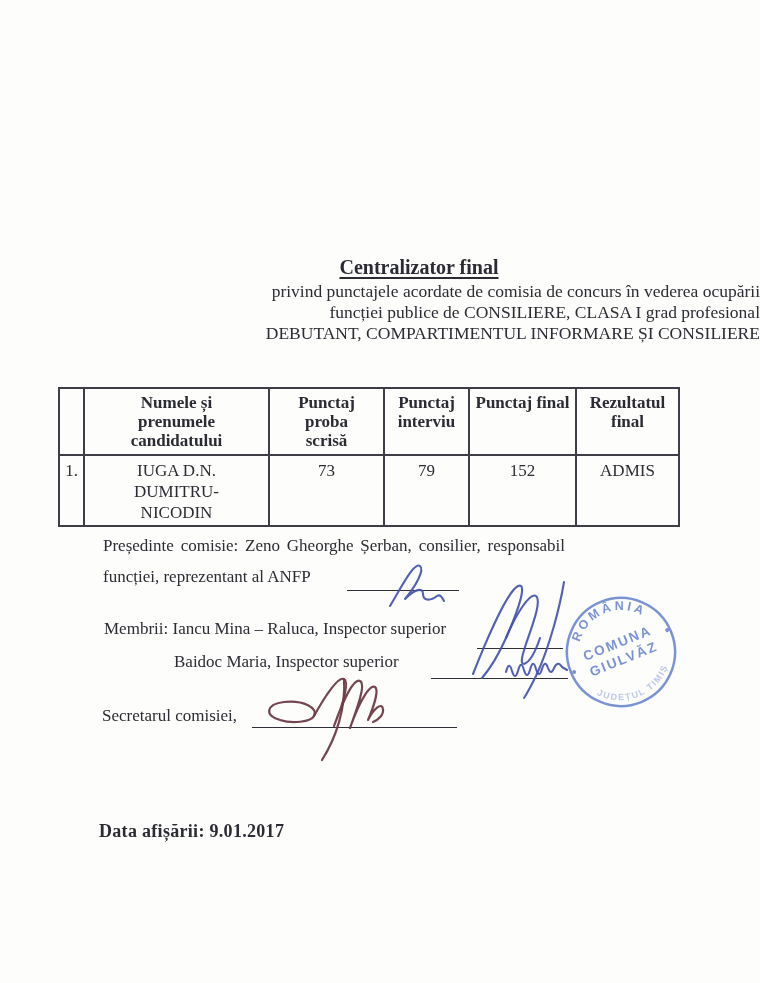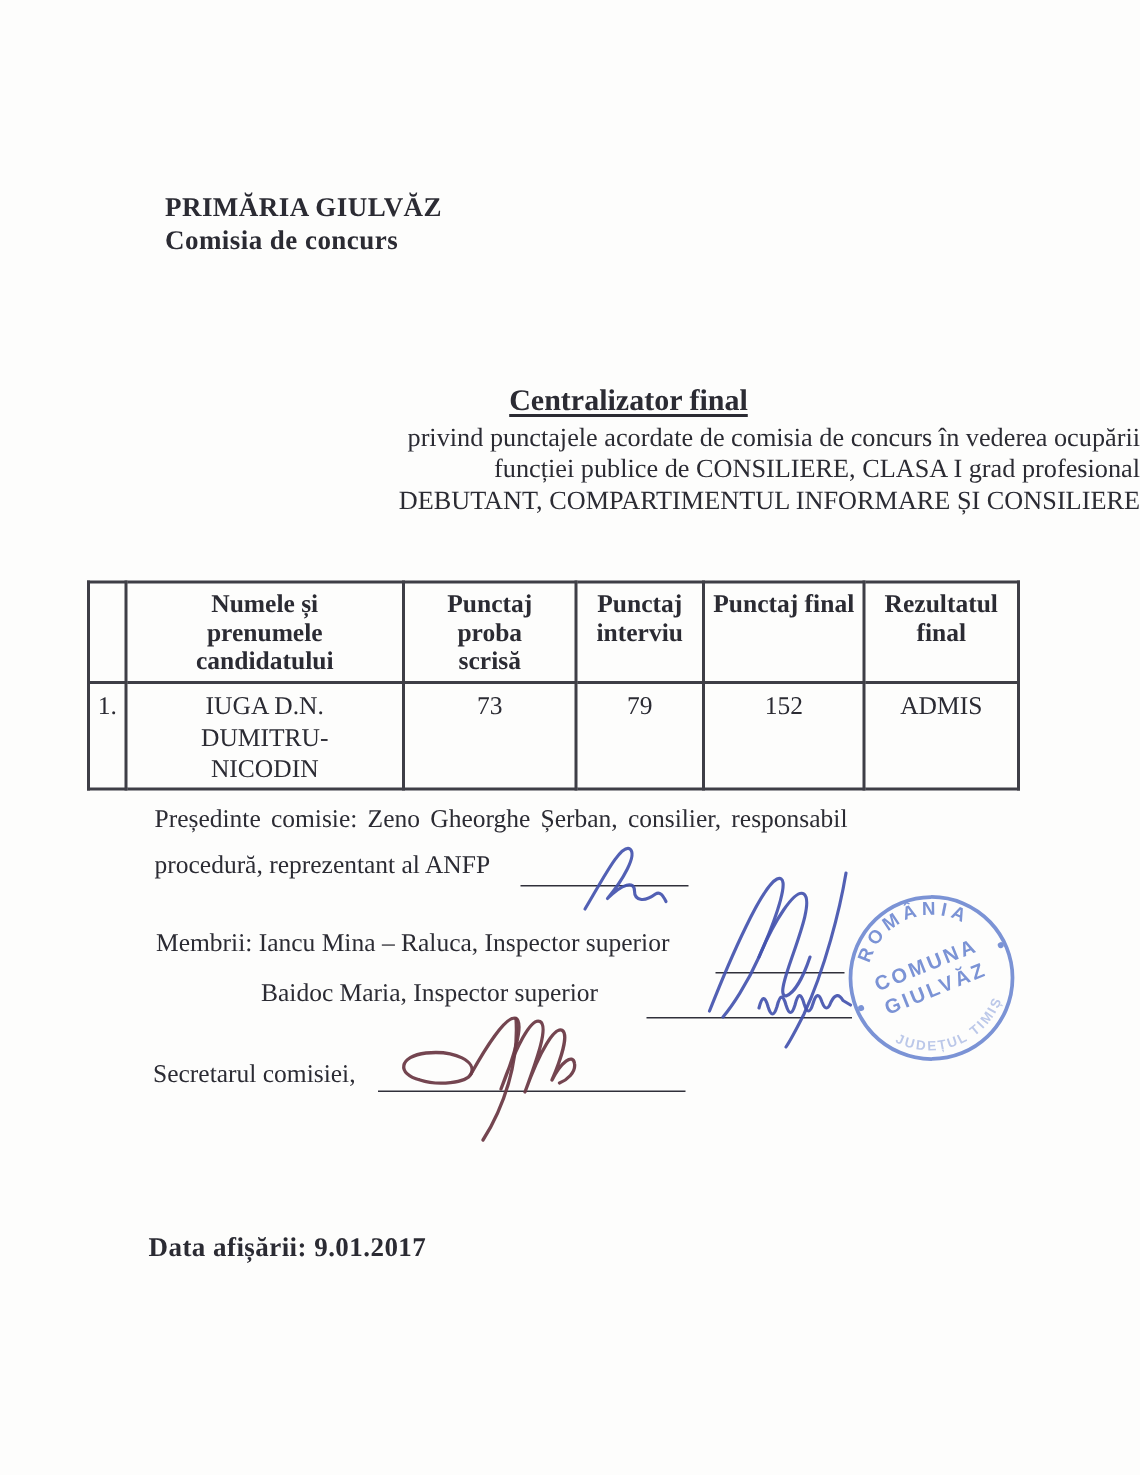--- a/index.html
+++ b/index.html
@@ -43,24 +43,20 @@
   .sig-blue path{stroke:#4353ae;stroke-width:2.1;opacity:.92;}
   .sig-maroon path{stroke:#6d3b47;stroke-width:2.2;opacity:.95;}
   .stamp{opacity:.82;}
   .stamp text{font-family:"Liberation Sans","DejaVu Sans",sans-serif;font-weight:bold;fill:#5f7ccd;}
 </style>
 </head>
 <body>
 
 <div class="page">
 
-  <div class="abs org">
-    <div>PRIMĂRIA GIULVĂZ</div>
-    <div>Comisia de concurs</div>
-  </div>
 
   <div class="abs doc-title">Centralizator final</div>
 
   <div class="abs doc-subtitle">
     <div>privind punctajele acordate de comisia de concurs în vederea ocupării</div>
     <div>funcției publice de CONSILIERE, CLASA I grad profesional</div>
     <div>DEBUTANT, COMPARTIMENTUL INFORMARE ȘI CONSILIERE</div>
   </div>
 
   <table class="results">
@@ -86,21 +82,21 @@
       <td class="cell-name"><span class="nwrap">IUGA D.N. DUMITRU-NICODIN</span></td>
       <td>73</td>
       <td>79</td>
       <td>152</td>
       <td>ADMIS</td>
     </tr>
   </tbody>
     </table>
 
   <div class="abs bodyline pres1">Președinte comisie: Zeno Gheorghe Șerban, consilier, responsabil</div>
-  <div class="abs bodyline pres2">procedură, reprezentant al ANFP</div>
+  <div class="abs bodyline pres2">funcției, reprezentant al ANFP</div>
   <div class="sig-line line-anfp"></div>
 
   <div class="abs bodyline members">Membrii: Iancu Mina – Raluca, Inspector superior</div>
   <div class="sig-line line-m1"></div>
   <div class="abs bodyline member2">Baidoc Maria, Inspector superior</div>
   <div class="sig-line line-m2"></div>
 
   <div class="abs bodyline secretary">Secretarul comisiei,</div>
   <div class="sig-line line-sec"></div>
 

